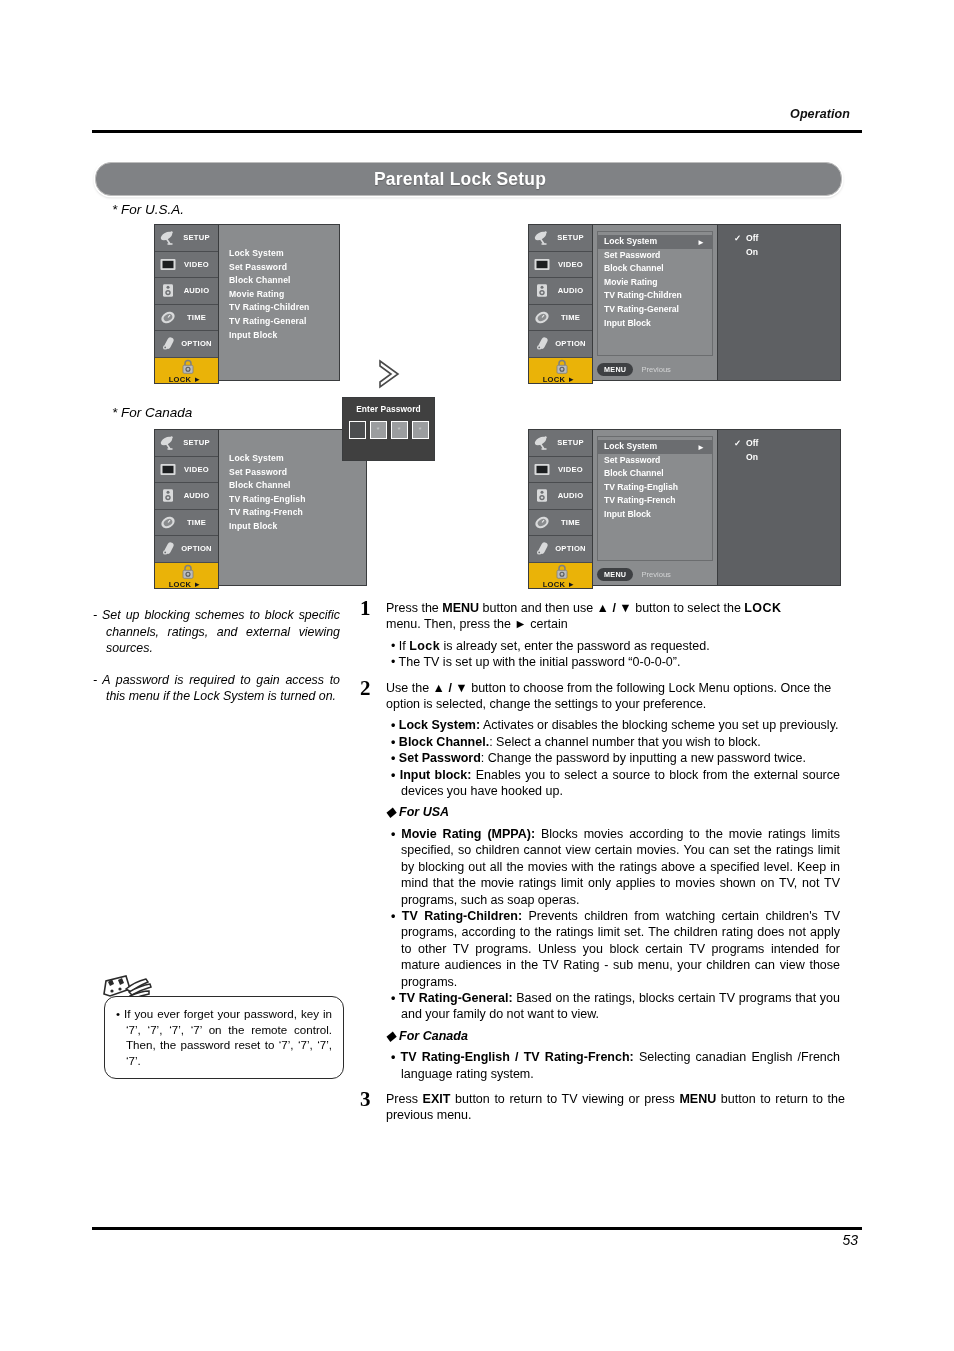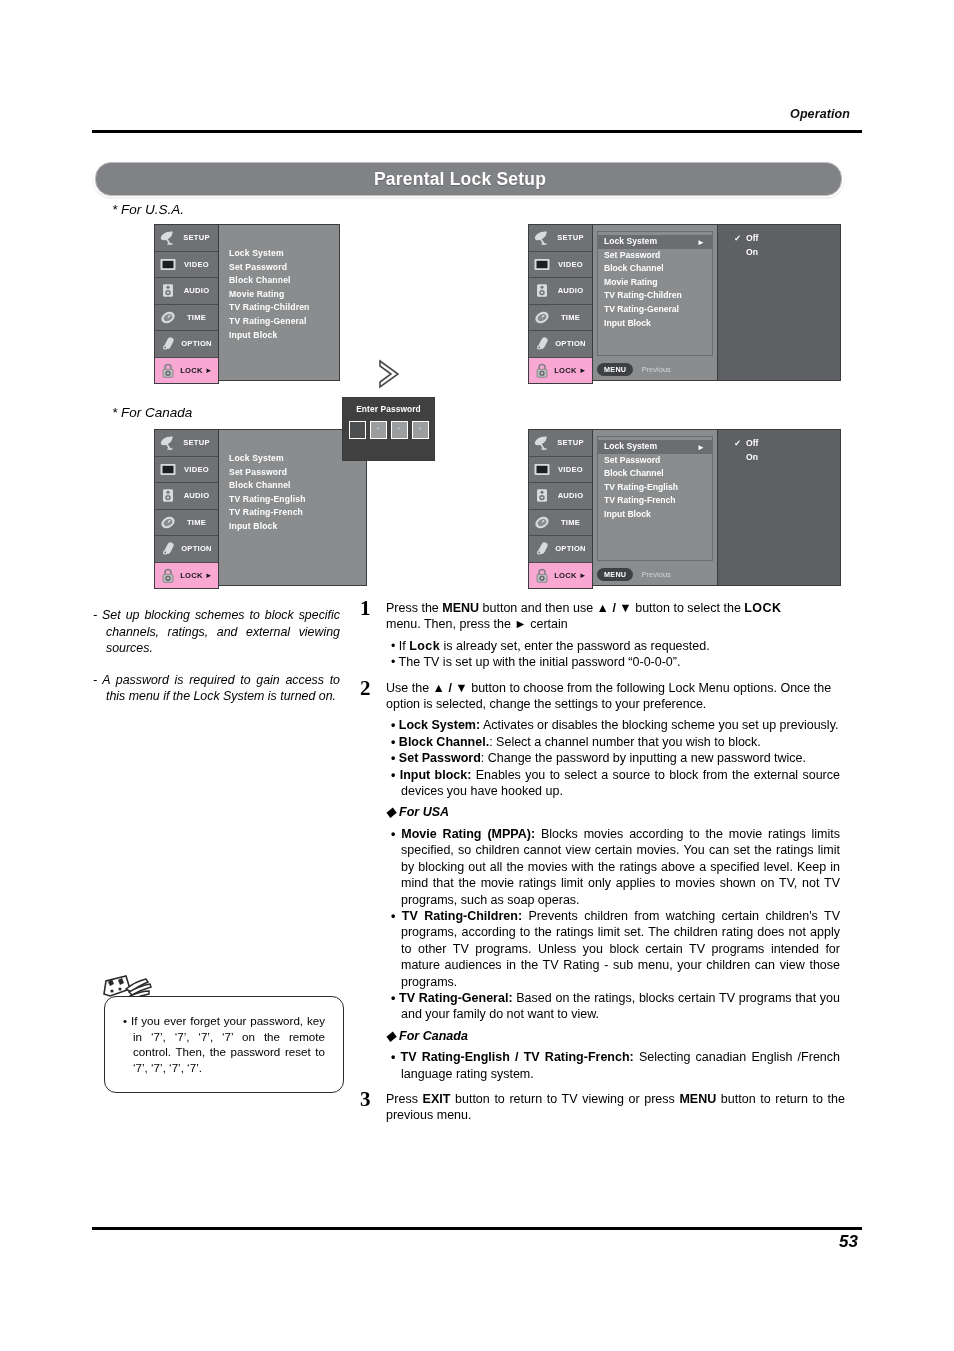--- a/index.html
+++ b/index.html
@@ -52,21 +52,21 @@
     display:flex;flex-direction:column;
     border:1px solid #3a3c3e;
   }
   .side-item{
     height:25.5px;display:flex;align-items:center;
     border-bottom:1px solid #4a4c4f;
     background:#6f7174;
     position:relative;
   }
   .side-item:last-child{border-bottom:none;}
-  .side-item.sel{background:#f9a8d4;}
+  .side-item.sel{background:#eab308;flex-direction:column;}
   .side-item .ico{
     width:20px;height:17px;margin-left:3px;
     display:flex;align-items:center;justify-content:center;flex:0 0 auto;
   }
   .side-item .lbl{
     color:#fff;font-size:7.6px;font-weight:bold;letter-spacing:.25px;
     flex:1;text-align:center;padding-right:3px;
   }
   .side-item.sel .lbl{color:#15171a;}
 
@@ -150,21 +150,21 @@
   }
   .ldesc p{margin:0 0 15px 0;padding-left:13px;text-indent:-13px;}
 
   
   .note{
     position:absolute;left:104px;top:996px;width:216px;
     border:1.5px solid #2b2b2b;border-radius:12px;background:#fff;
     padding:9px 11px 10px 11px;
     font-size:11.6px;line-height:15.6px;text-align:justify;
   }
-  .note p{margin:7px;padding-left:10px;text-indent:-10px;}
+  .note p{margin:0;padding-left:10px;text-indent:-10px;}
   .note-icon{position:absolute;left:96px;top:972px;}
 
   
   .steps{
     position:absolute;left:360px;top:600px;width:485px;
   }
   .step{position:relative;margin-bottom:9px;}
   .step .num{
     position:absolute;left:0;top:-4px;
     font-size:21px;font-weight:bold;font-family:"Liberation Serif",serif;
@@ -185,21 +185,21 @@
     font-weight:bold;font-style:italic;font-size:12.5px;margin:3px 0 1px 0;
   }
   .nowrapj{text-align:justify;}
 
   
   .ftr-rule{
     position:absolute;left:92px;right:92px;top:1227px;height:2.5px;background:#000;
   }
   .ftr-num{
     position:absolute;right:96px;top:1232px;
-    font-style:italic;font-size:17px;font-weight:700;
+    font-style:italic;font-size:14px;font-weight:400;
   }
 </style>
 </head>
 <body>
 
 <div class="page">
 
   <div class="hdr-label">Operation</div>
   <div class="hdr-rule"></div>
   <div class="title-bar">

